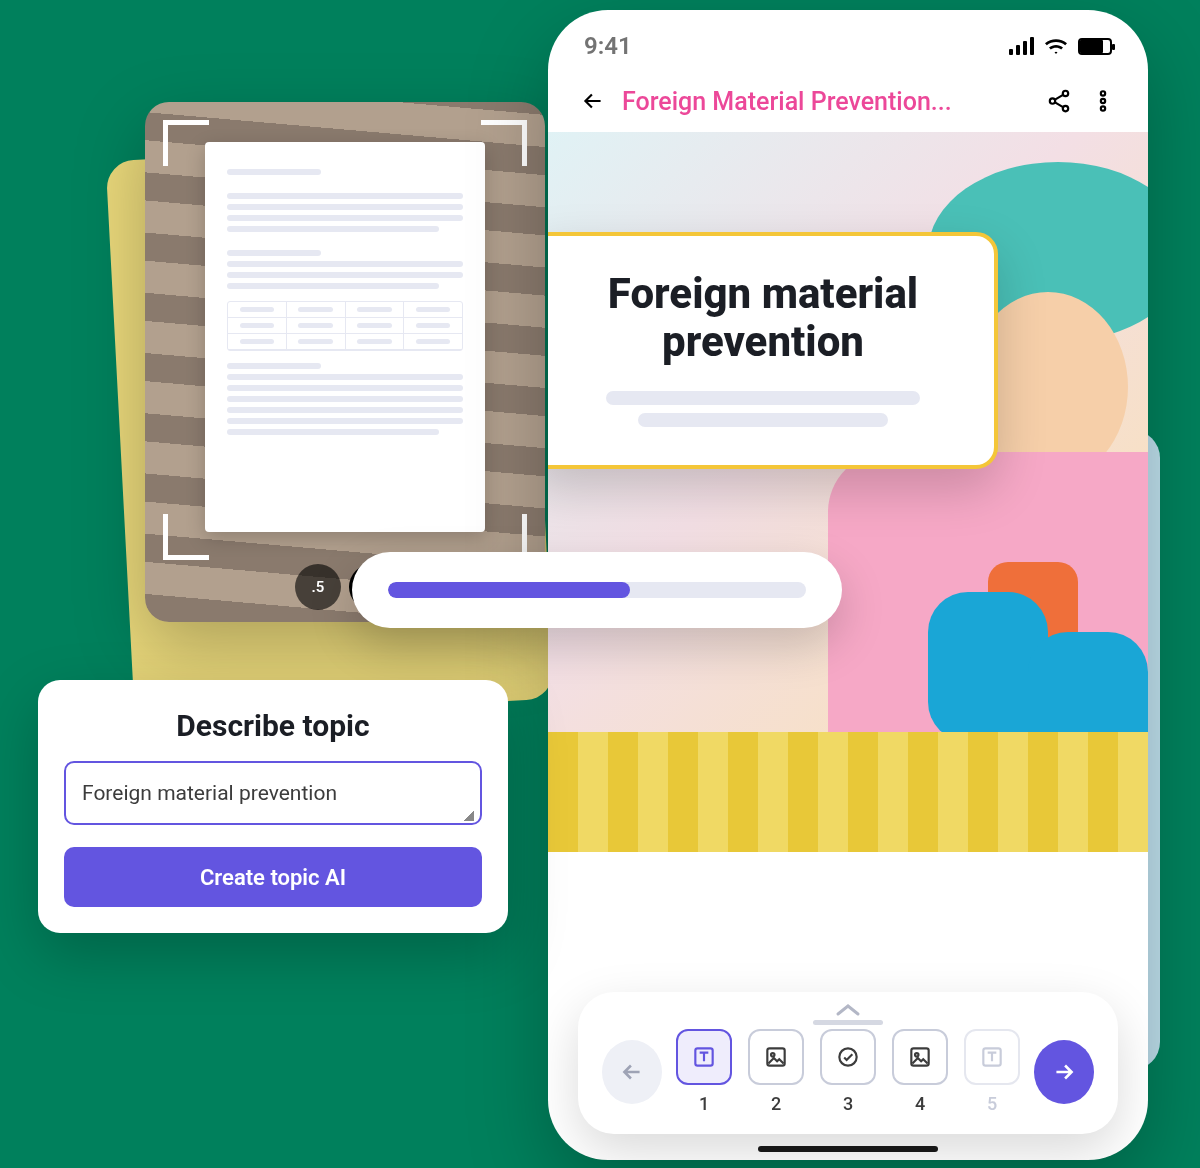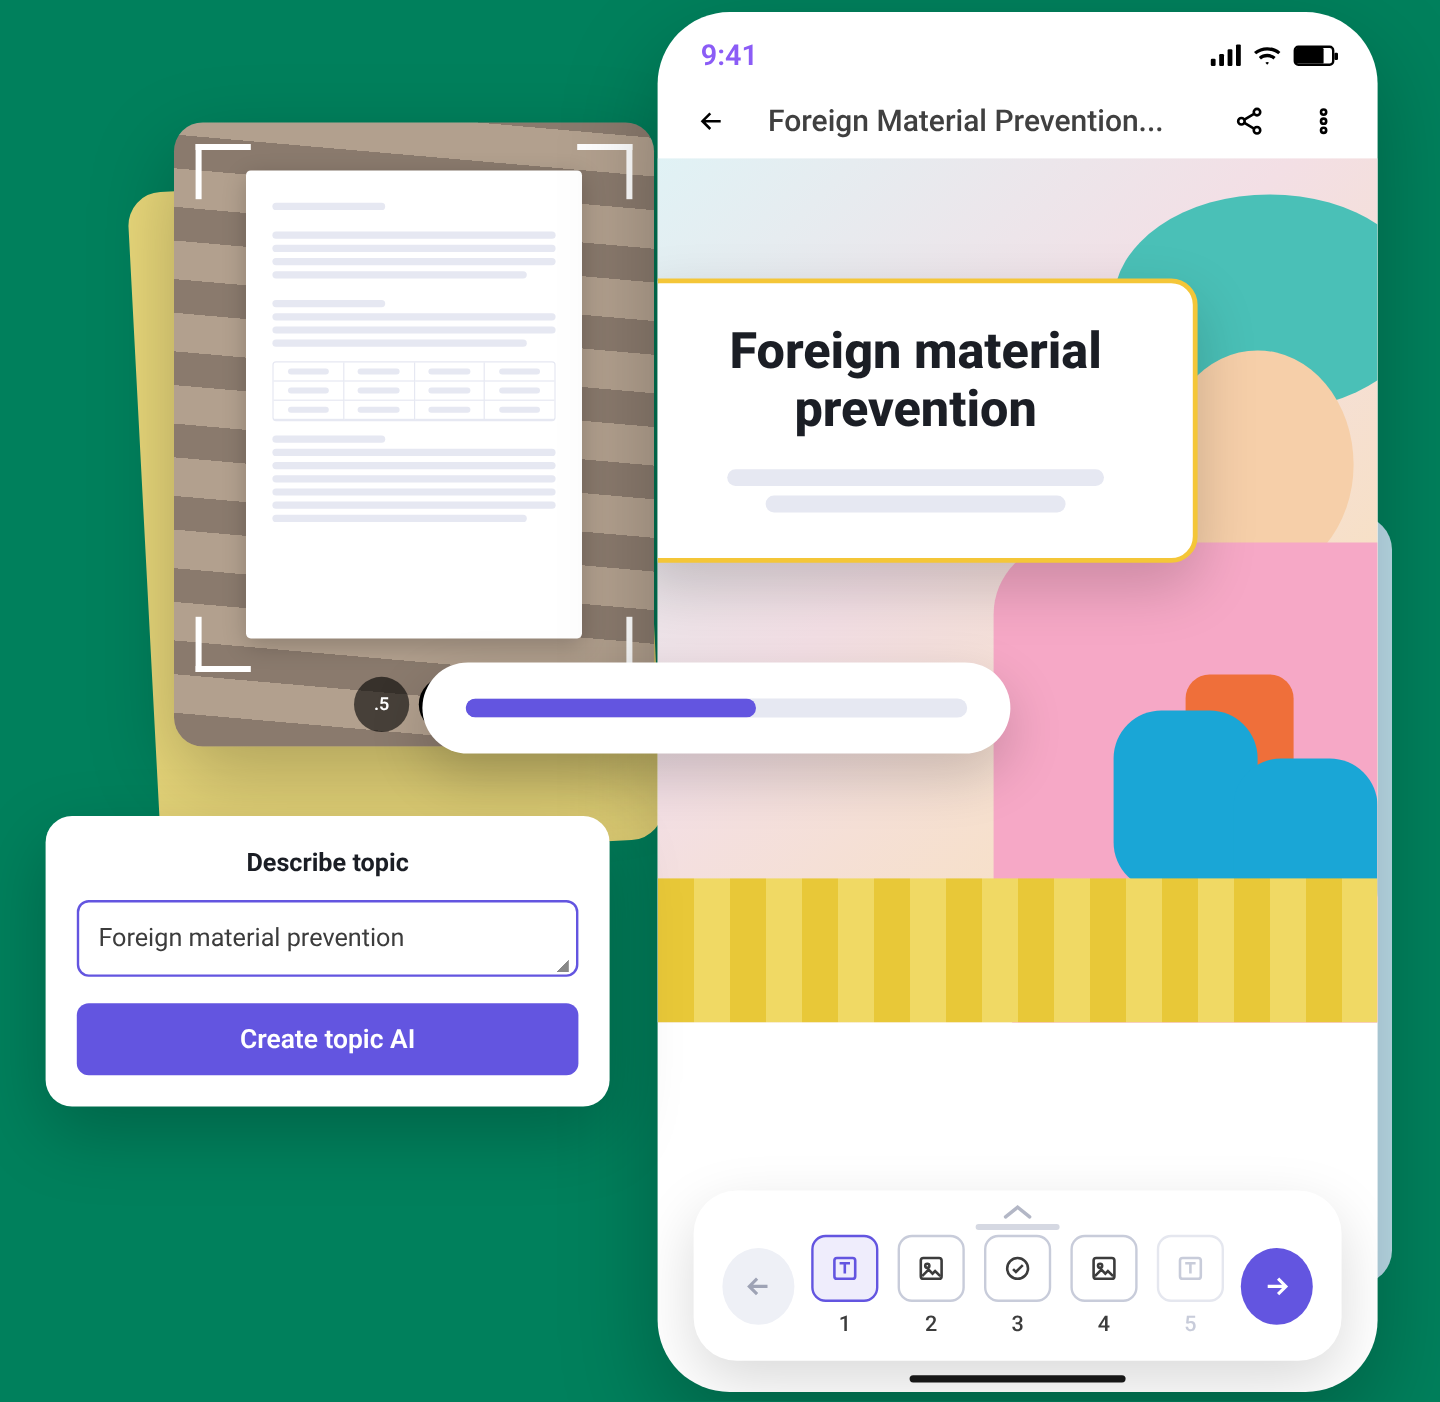--- a/index.html
+++ b/index.html
@@ -18,29 +18,29 @@
   html,body{margin:0;padding:0;background:var(--green);width:1200px;height:1168px;overflow:hidden;}
   .stage{position:relative;width:1200px;height:1168px;}
 
   
   .deco{position:absolute;border-radius:28px;}
   .deco.yellow{width:420px;height:560px;background:#E8D77A;left:120px;top:150px;transform:rotate(-3deg);}
   .deco.blue{width:520px;height:640px;background:#BFE1EE;left:640px;top:430px;transform:rotate(0deg);}
 
   
   .phone{position:absolute;left:548px;top:10px;width:600px;height:1150px;background:#fff;border-radius:60px;box-shadow:0 30px 80px rgba(0,0,0,.25);overflow:hidden;}
-  .statusbar{display:flex;align-items:center;justify-content:space-between;padding:22px 36px 10px;font-weight:600;font-size:24px;color:#8b5cf6;}
+  .statusbar{display:flex;align-items:center;justify-content:space-between;padding:22px 36px 10px;font-weight:600;font-size:24px;color:#737373;}
   .statusbar .right{display:flex;align-items:center;gap:10px;}
   .bars{display:flex;align-items:flex-end;gap:3px;}
   .bars span{width:4px;background:#000;border-radius:1px;}
   .bars span:nth-child(1){height:6px}.bars span:nth-child(2){height:10px}.bars span:nth-child(3){height:14px}.bars span:nth-child(4){height:18px}
   .battery{width:34px;height:17px;border:2px solid #000;border-radius:4px;position:relative;}
   .battery::after{content:"";position:absolute;right:-5px;top:4px;width:3px;height:6px;background:#000;border-radius:1px;}
   .battery .fill{background:#000;width:75%;height:100%;border-radius:1px;}
-  .phone-header{display:flex;align-items:center;gap:32px;padding:16px 30px;color:#404040;}
+  .phone-header{display:flex;align-items:center;gap:14px;padding:16px 30px;color:#ec4899;}
   .phone-title{flex:1;font-size:25px;font-weight:500;white-space:nowrap;overflow:hidden;text-overflow:ellipsis;}
   .icon-btn{display:flex;align-items:center;justify-content:center;width:30px;height:30px;color:#000;}
   .icon-btn svg{width:26px;height:26px;stroke:#000;fill:none;stroke-width:2;}
   .phone-hero{position:relative;width:100%;height:720px;background:
     radial-gradient(circle at 70% 35%, #fcd4dc 0 20%, transparent 21%),
     linear-gradient(135deg,#e0f2f5 0%, #f3dfe5 40%, #fbe1a8 100%);
     overflow:hidden;}
   
   .hero-shape{position:absolute;border-radius:50%;}
   .hero-shape.hair{width:260px;height:180px;background:#4ac0b7;left:380px;top:30px;}
@@ -98,21 +98,21 @@
   .zoom-pill .z{width:46px;height:46px;border-radius:50%;display:flex;align-items:center;justify-content:center;color:#fff;font-size:15px;font-weight:600;background:rgba(0,0,0,.6);}
   .zoom-pill .z.active{background:#000;}
 
   
   .progress-pill{position:absolute;left:352px;top:552px;width:490px;height:76px;background:#fff;border-radius:40px;box-shadow:0 18px 46px rgba(0,0,0,.18);display:flex;align-items:center;padding:0 36px;}
   .progress-track{flex:1;height:16px;background:var(--skeleton);border-radius:10px;overflow:hidden;}
   .progress-fill{height:100%;background:var(--accent);border-radius:10px;width:58%;}
 
   
   .ai-card{position:absolute;left:38px;top:680px;width:470px;background:#fff;border-radius:22px;padding:28px 26px 26px;box-shadow:0 22px 60px rgba(0,0,0,.22);}
-  .ai-card h3{margin:0 0 18px;text-align:center;font-size:21px;font-weight:700;color:var(--text);}
+  .ai-card h3{margin:0 0 18px;text-align:center;font-size:30px;font-weight:700;color:var(--text);}
   .ai-input{width:100%;border:2px solid var(--accent);border-radius:10px;padding:18px 16px;font-size:21px;color:#3C3C3C;background:#fff;outline:none;resize:none;height:64px;position:relative;}
   .ai-input-wrap{position:relative;}
   .ai-input-wrap::after{content:"";position:absolute;right:8px;bottom:8px;width:10px;height:10px;background:linear-gradient(135deg,transparent 50%, #888 50%);}
   .ai-btn{margin-top:18px;width:100%;background:var(--accent);color:#fff;border:none;border-radius:10px;height:60px;font-size:22px;font-weight:600;cursor:pointer;}
   
   .chev-up{display:block;margin:0 auto 2px;}
 </style>
 </head>
 <body>
 

